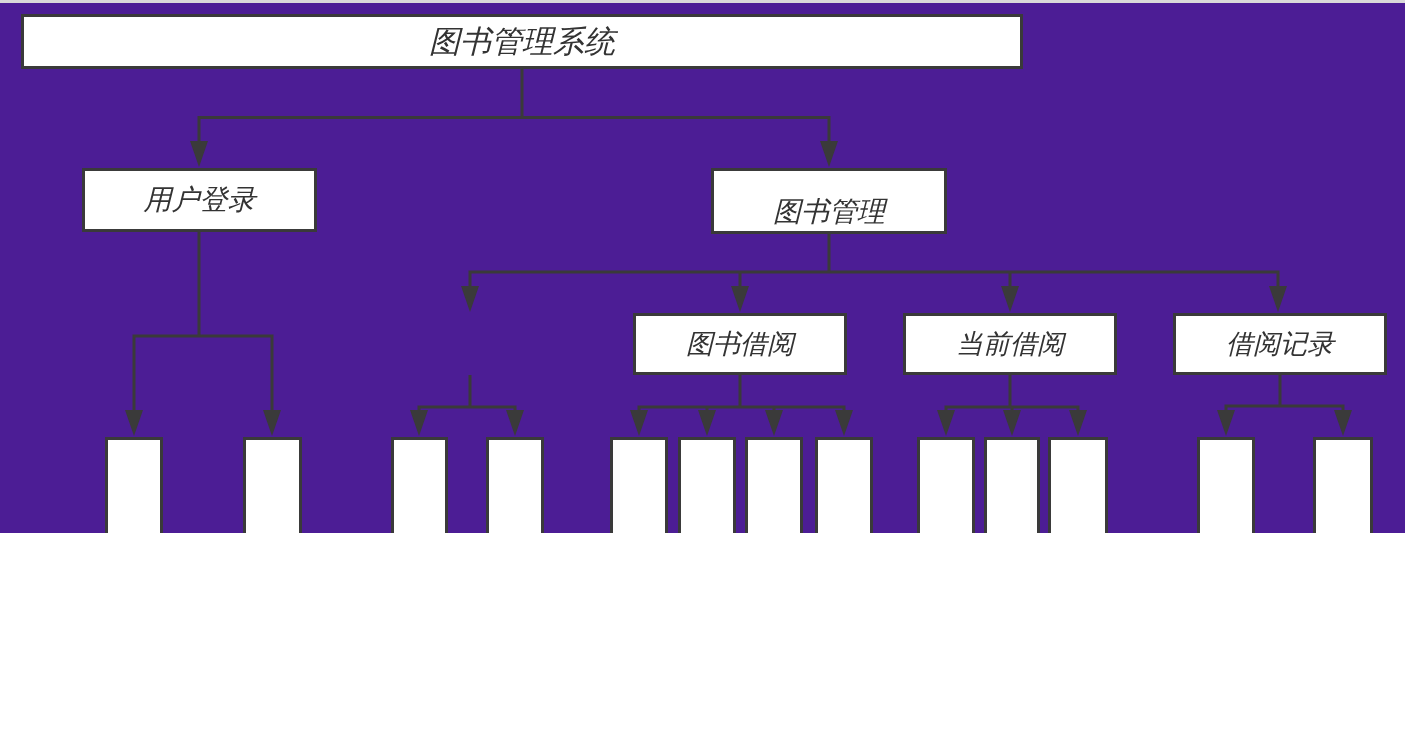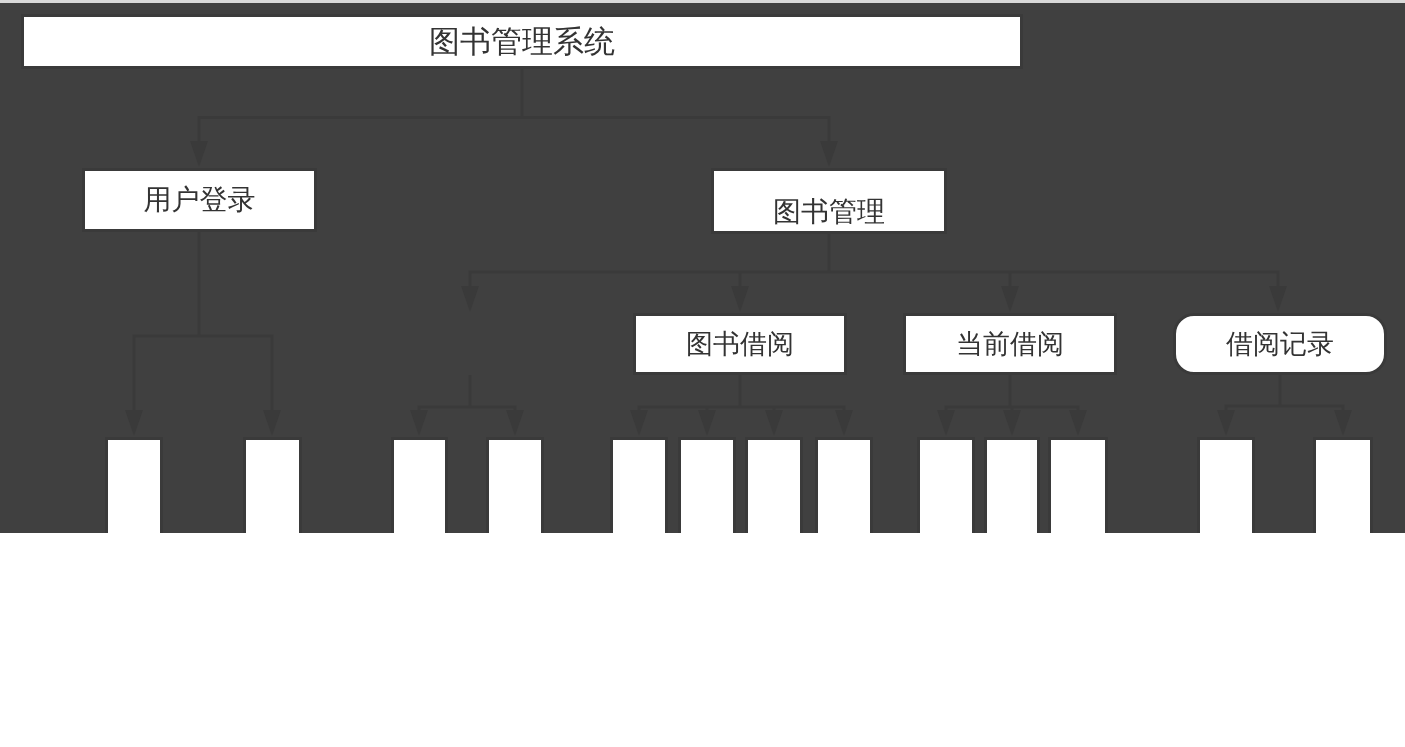--- a/index.html
+++ b/index.html
@@ -1,23 +1,24 @@
 <!DOCTYPE html>
 <html><head>
 <meta charset="utf-8">
 <style>
   html, body { margin: 0; padding: 0; background: #ffffff; }
   .canvas {
     position: relative;
     width: 1405px;
     height: 533px;
-    background: #404040;
+    background: #4c1d95;
     font-family: "Liberation Sans", "DejaVu Sans", sans-serif;
     color: #333333;
     overflow: hidden;
+    font-style: italic;
   }
   .top-edge {
     position: absolute; left: 0; top: 0; width: 100%; height: 3px;
     background: #d9d9d9;
   }
   .wires { position: absolute; left: 0; top: 0; z-index: 1; }
   .wire { stroke: #3a3a3a; stroke-width: 3; fill: none; }
   .ahead { fill: #3a3a3a; }
   .node {
     position: absolute;
@@ -128,21 +129,21 @@
   <div class="node lvl2-box" style="left:711px; top:168px; width:236px; height:66px;align-items:flex-end;">
     <span>图书管理</span>
   </div>
 
   <div class="node lvl3-box" style="left:633px; top:313px; width:214px; height:62px;">
     <span>图书借阅</span>
   </div>
   <div class="node lvl3-box" style="left:903px; top:313px; width:214px; height:62px;">
     <span>当前借阅</span>
   </div>
-  <div class="node lvl3-box" style="left:1173px; top:313px; width:214px; height:62px;border-radius:21px;">
+  <div class="node lvl3-box" style="left:1173px; top:313px; width:214px; height:62px;">
     <span>借阅记录</span>
   </div>
 
   <div class="node leaf" style="left:105px; width:58px;">
     <span class="vtext">用户登录</span>
   </div>
   <div class="node leaf" style="left:243px; width:59px;">
     <span class="vtext">注销登录</span>
   </div>
 

